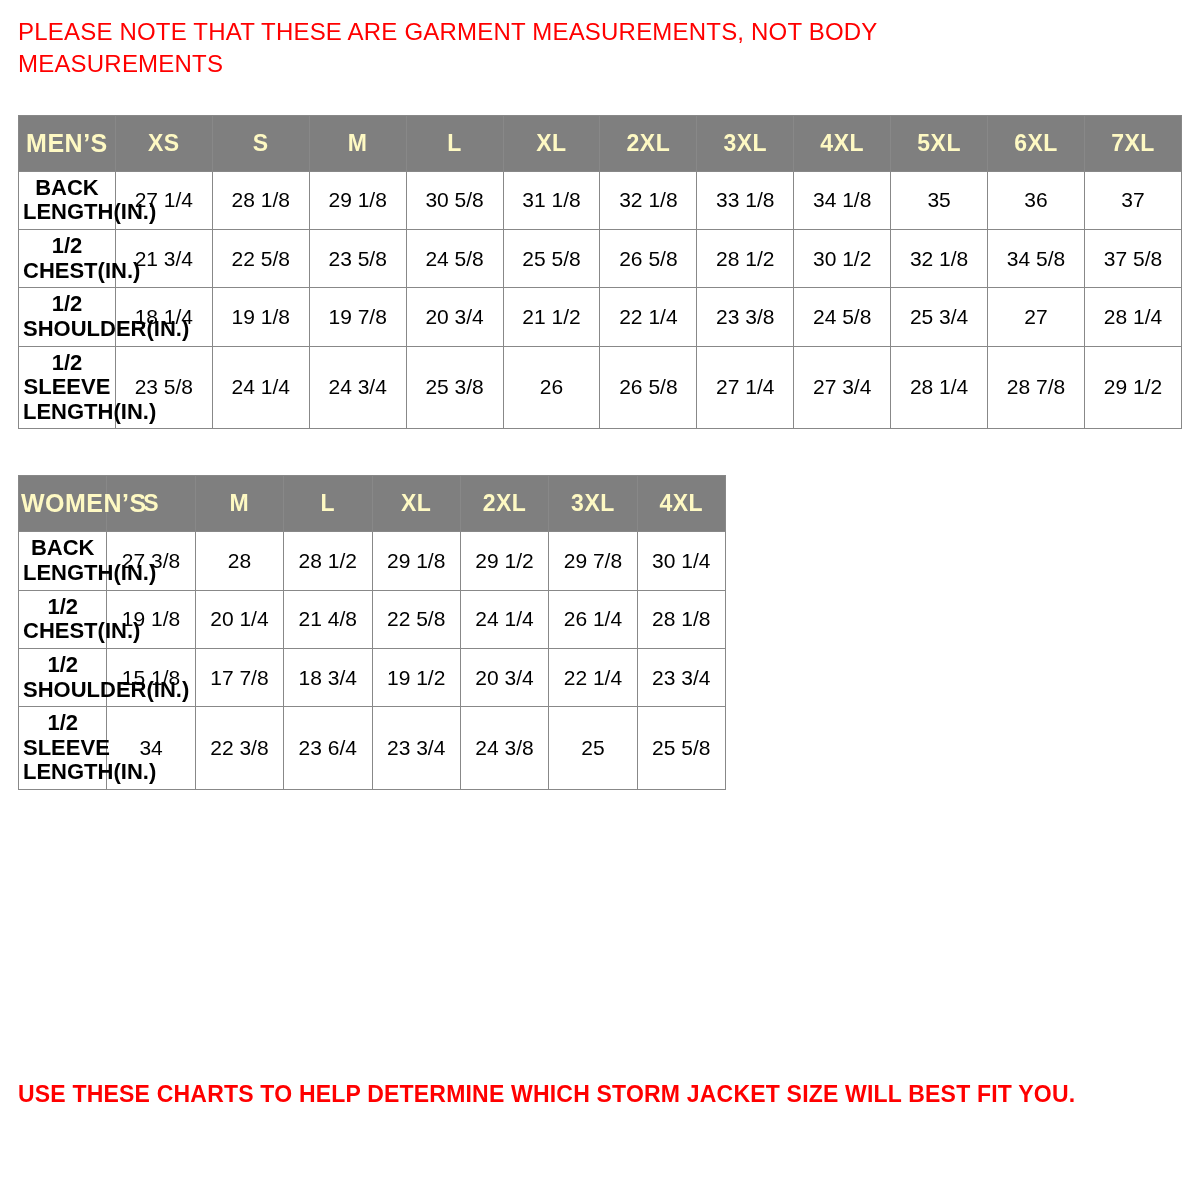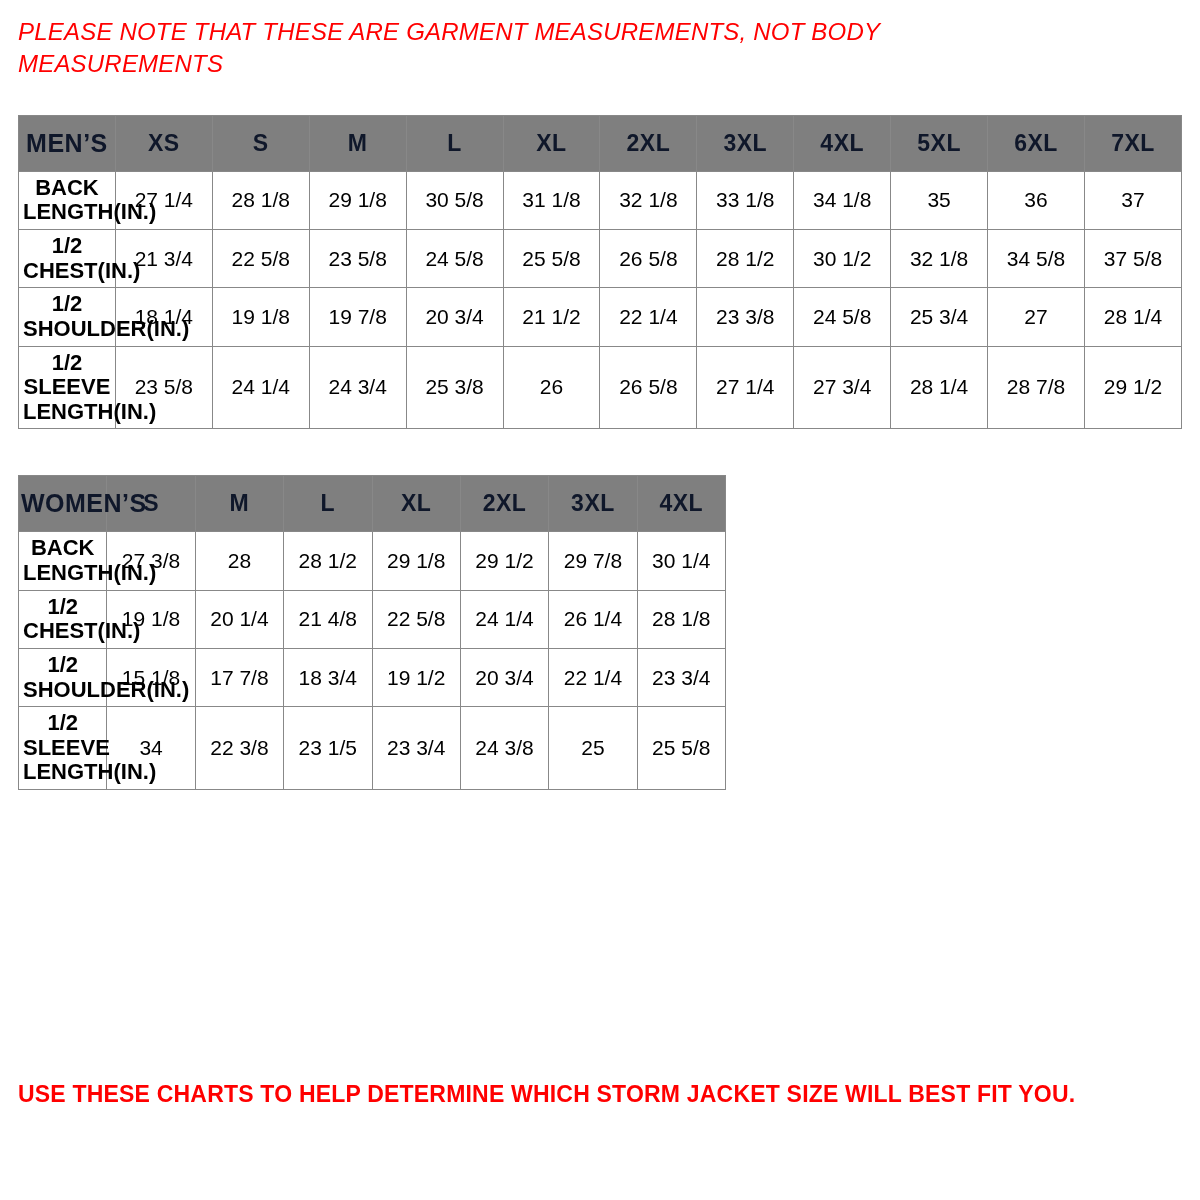--- a/index.html
+++ b/index.html
@@ -29,21 +29,20 @@
     line-height: 1.05;
     white-space: nowrap;
   }
   .note {
     color: #ff0000;
     font-size: 24px;
     line-height: 1.35;
     margin-top: 16px;
     max-width: 960px;
     letter-spacing: 0.2px;
-    font-style: italic;
   }
   table.size-table {
     border-collapse: collapse;
     table-layout: fixed;
     width: 1164px;
     margin-top: 34px;
     background: #ffffff;
   }
   table.size-table td,
   table.size-table th {
@@ -51,21 +50,21 @@
     text-align: center;
     vertical-align: middle;
     font-size: 21px;
     font-weight: normal;
     padding: 6px 2px;
     height: 48px;
     box-sizing: border-box;
   }
   table.size-table thead td {
     background: #7f7f7f;
-    color: #0f172a;
+    color: #fef9c3;
     font-weight: bold;
     font-size: 23px;
     letter-spacing: 0.5px;
     height: 56px;
   }
   table.size-table thead td.corner {
     font-size: 25px;
   }
   table.size-table tbody td.rowlabel {
     font-weight: bold;
@@ -213,21 +212,21 @@
           <td>18 3/4</td>
           <td>19 1/2</td>
           <td>20 3/4</td>
           <td>22 1/4</td>
           <td>23 3/4</td>
         </tr>
         <tr>
           <td class="rowlabel">1/2 SLEEVE LENGTH(IN.)</td>
           <td>34</td>
           <td>22 3/8</td>
-          <td>23 1/5</td>
+          <td>23 6/4</td>
           <td>23 3/4</td>
           <td>24 3/8</td>
           <td>25</td>
           <td>25 5/8</td>
         </tr>
       </tbody>
     </table>
   </div>
 
   <div class="footer-note">USE THESE CHARTS TO HELP DETERMINE WHICH STORM JACKET  SIZE WILL BEST FIT YOU.</div>

